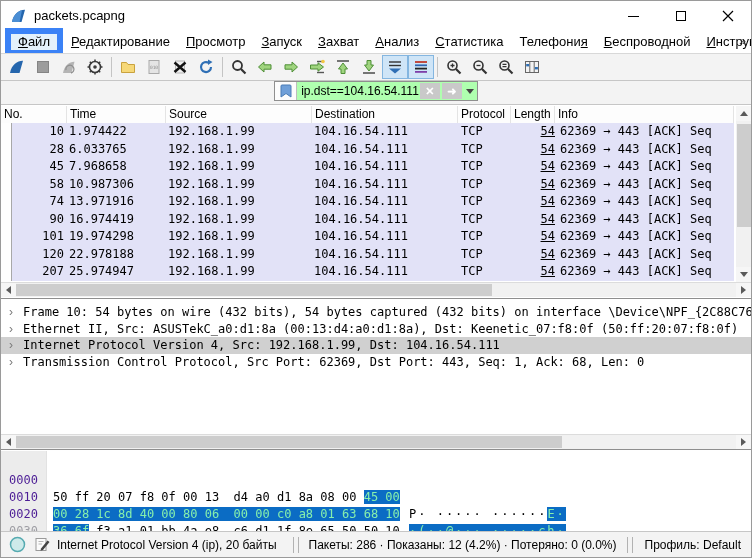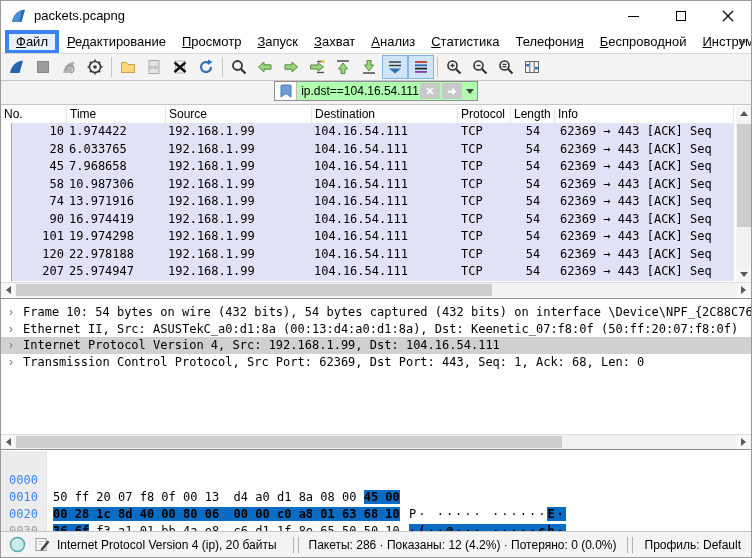--- a/index.html
+++ b/index.html
@@ -12,21 +12,21 @@
   .appicon{position:absolute;left:10px;top:7px;width:16px;height:16px;}
   .title{position:absolute;left:33px;top:0;height:30px;line-height:30px;font-size:13px;color:#000;}
   .wctl{position:absolute;top:0;width:47px;height:30px;display:flex;align-items:center;justify-content:center;}
   .wctl.min{right:94px}.wctl.max{right:47px}.wctl.close{right:0}
   .glyph-min{width:11px;height:0;border-top:1px solid #000;}
   .glyph-max{width:10px;height:10px;border:1px solid #000;}
 
   
   .menubar{position:absolute;top:30px;left:0;right:0;height:22px;background:#fff;font-size:13px;display:flex;align-items:center;padding-left:4px;}
   .mitem{padding:1px 8px 2px 8px;white-space:nowrap;color:#000;}
-  .mitem.active{background:#e4f1fb;border:4px solid #3b82f6;padding:0 7px 1px 7px;}
+  .mitem.active{background:#e4f1fb;border:6px solid #3b82f6;padding:0 7px 1px 7px;}
   .mitem .u{text-decoration:underline;}
   .menu-overflow{position:absolute;right:5px;top:3px;font-size:12px;color:#333;}
 
   
   .toolbar{position:absolute;top:52px;left:0;right:0;height:28px;background:#f3f3f3;border-top:1px solid #d8d8d8;border-bottom:1px solid #c6c6c6;display:flex;align-items:center;padding-left:3px;}
   .tbtn{width:26px;height:24px;display:flex;align-items:center;justify-content:center;flex:none;}
   .tbtn.toggled{background:#cfe5f7;border:1px solid #84b6e0;}
   .tsep{width:1px;height:20px;background:#c4c4c4;margin:0 3px;flex:none;}
 
   
@@ -44,21 +44,21 @@
   .plheader span{display:block;line-height:16px;padding-left:3px;border-right:1px solid #e4e4e4;white-space:nowrap;overflow:hidden;}
   .h-no{width:66px;}.h-time{width:99px;}.h-src{width:146px;}.h-dst{width:146px;}.h-proto{width:53px;}.h-len{width:44px;}.h-info{flex:1;}
   .plbody{position:absolute;top:122px;left:0;width:733px;height:158px;background:#c2410c;overflow:hidden;}
   .plrow{height:17.5px;display:flex;background:#e2e2f7;font-family:"DejaVu Sans Mono",monospace;font-size:12px;line-height:17.5px;color:#000;}
   .plrow span{white-space:pre;overflow:hidden;}
   .c-no{width:66px;text-align:right;padding-right:3px;}
   .c-time{width:99px;padding-left:2px;}
   .c-src{width:146px;padding-left:2px;}
   .c-dst{width:146px;padding-left:2px;}
   .c-proto{width:53px;padding-left:3px;}
-  .c-len{width:44px;text-align:center;}
+  .c-len{width:44px;text-align:right;text-decoration:underline;}
   .c-info{flex:1;padding-left:5px;}
   .plgutter{position:absolute;top:122px;left:0;width:11px;height:158px;background:#fff;border-right:1px solid #a8a8a8;}
 
   
   .vscroll{position:absolute;left:735px;top:105px;width:16px;height:176px;background:#f1f1f1;}
   .sbtn{position:absolute;left:0;width:16px;height:15px;background:#f6f6f6;display:flex;align-items:center;justify-content:center;}
   .sbtn.up{top:0}.sbtn.down{bottom:0}
   .vthumb{position:absolute;left:1px;top:18px;width:14px;height:103px;background:#cdcdcd;}
   .hscroll{position:absolute;left:0;right:0;height:15px;background:#f1f1f1;border-top:1px solid #dcdcdc;}
   .hs1{top:281px;}  .hs2{top:433px;}
@@ -75,25 +75,25 @@
   
   .details{position:absolute;top:297px;left:0;right:0;height:136px;background:#fff;border-top:1px solid #8e8e8e;padding-top:5px;}
   .drow{position:relative;height:16.5px;line-height:16.5px;font-family:"DejaVu Sans Mono",monospace;font-size:12px;color:#000;white-space:pre;overflow:hidden;padding-left:22px;}
   .drow.selected{background:#d0d0d0;}
   .dchev{position:absolute;left:8px;top:0;color:#7a7a7a;font-family:"Liberation Sans",sans-serif;font-size:12px;}
 
   
   .hexpane{position:absolute;top:448px;left:0;right:0;height:84px;background:#fff;border-top:1px solid #8e8e8e;padding-top:5px;}
   .offsetcol{position:absolute;left:0;top:1px;width:46px;height:83px;background:#ececec;border-right:1px solid #e2e2e2;}
   .hrow{position:relative;height:17px;line-height:17px;font-family:"DejaVu Sans Mono",monospace;font-size:12px;white-space:pre;}
-  .hoff{position:absolute;left:8px;color:#3b82f6;}
+  .hoff{position:absolute;left:8px;color:#4c1d95;}
   .hoff.dim{color:#9e9ea4;}
   .hbytes{position:absolute;left:52px;color:#000;}
   .hascii{position:absolute;left:408px;color:#000;letter-spacing:2px;}
-  .sel{background:#0b6cc4;color:#000000;font-weight:bold;}
+  .sel{background:#0b6cc4;color:#86efac;}
 
   
   .statusbar{position:absolute;left:0;right:0;bottom:0;height:26px;background:#f3f3f3;border-top:1px solid #c6c6c6;display:flex;align-items:center;font-size:12px;color:#000;}
   .sb-icon{margin-left:8px;display:flex;align-items:center;}
   .sb-layer{margin-left:6px;white-space:nowrap;overflow:hidden;flex:1;}
   .sb-sep{width:1px;height:16px;background:#b2b2b2;margin:0 2px;flex:none;}
   .sb-counts{padding:0 8px;white-space:nowrap;flex:none;}
   .sb-profile{padding:0 10px 0 10px;white-space:nowrap;flex:none;}
 </style>
 </head>

